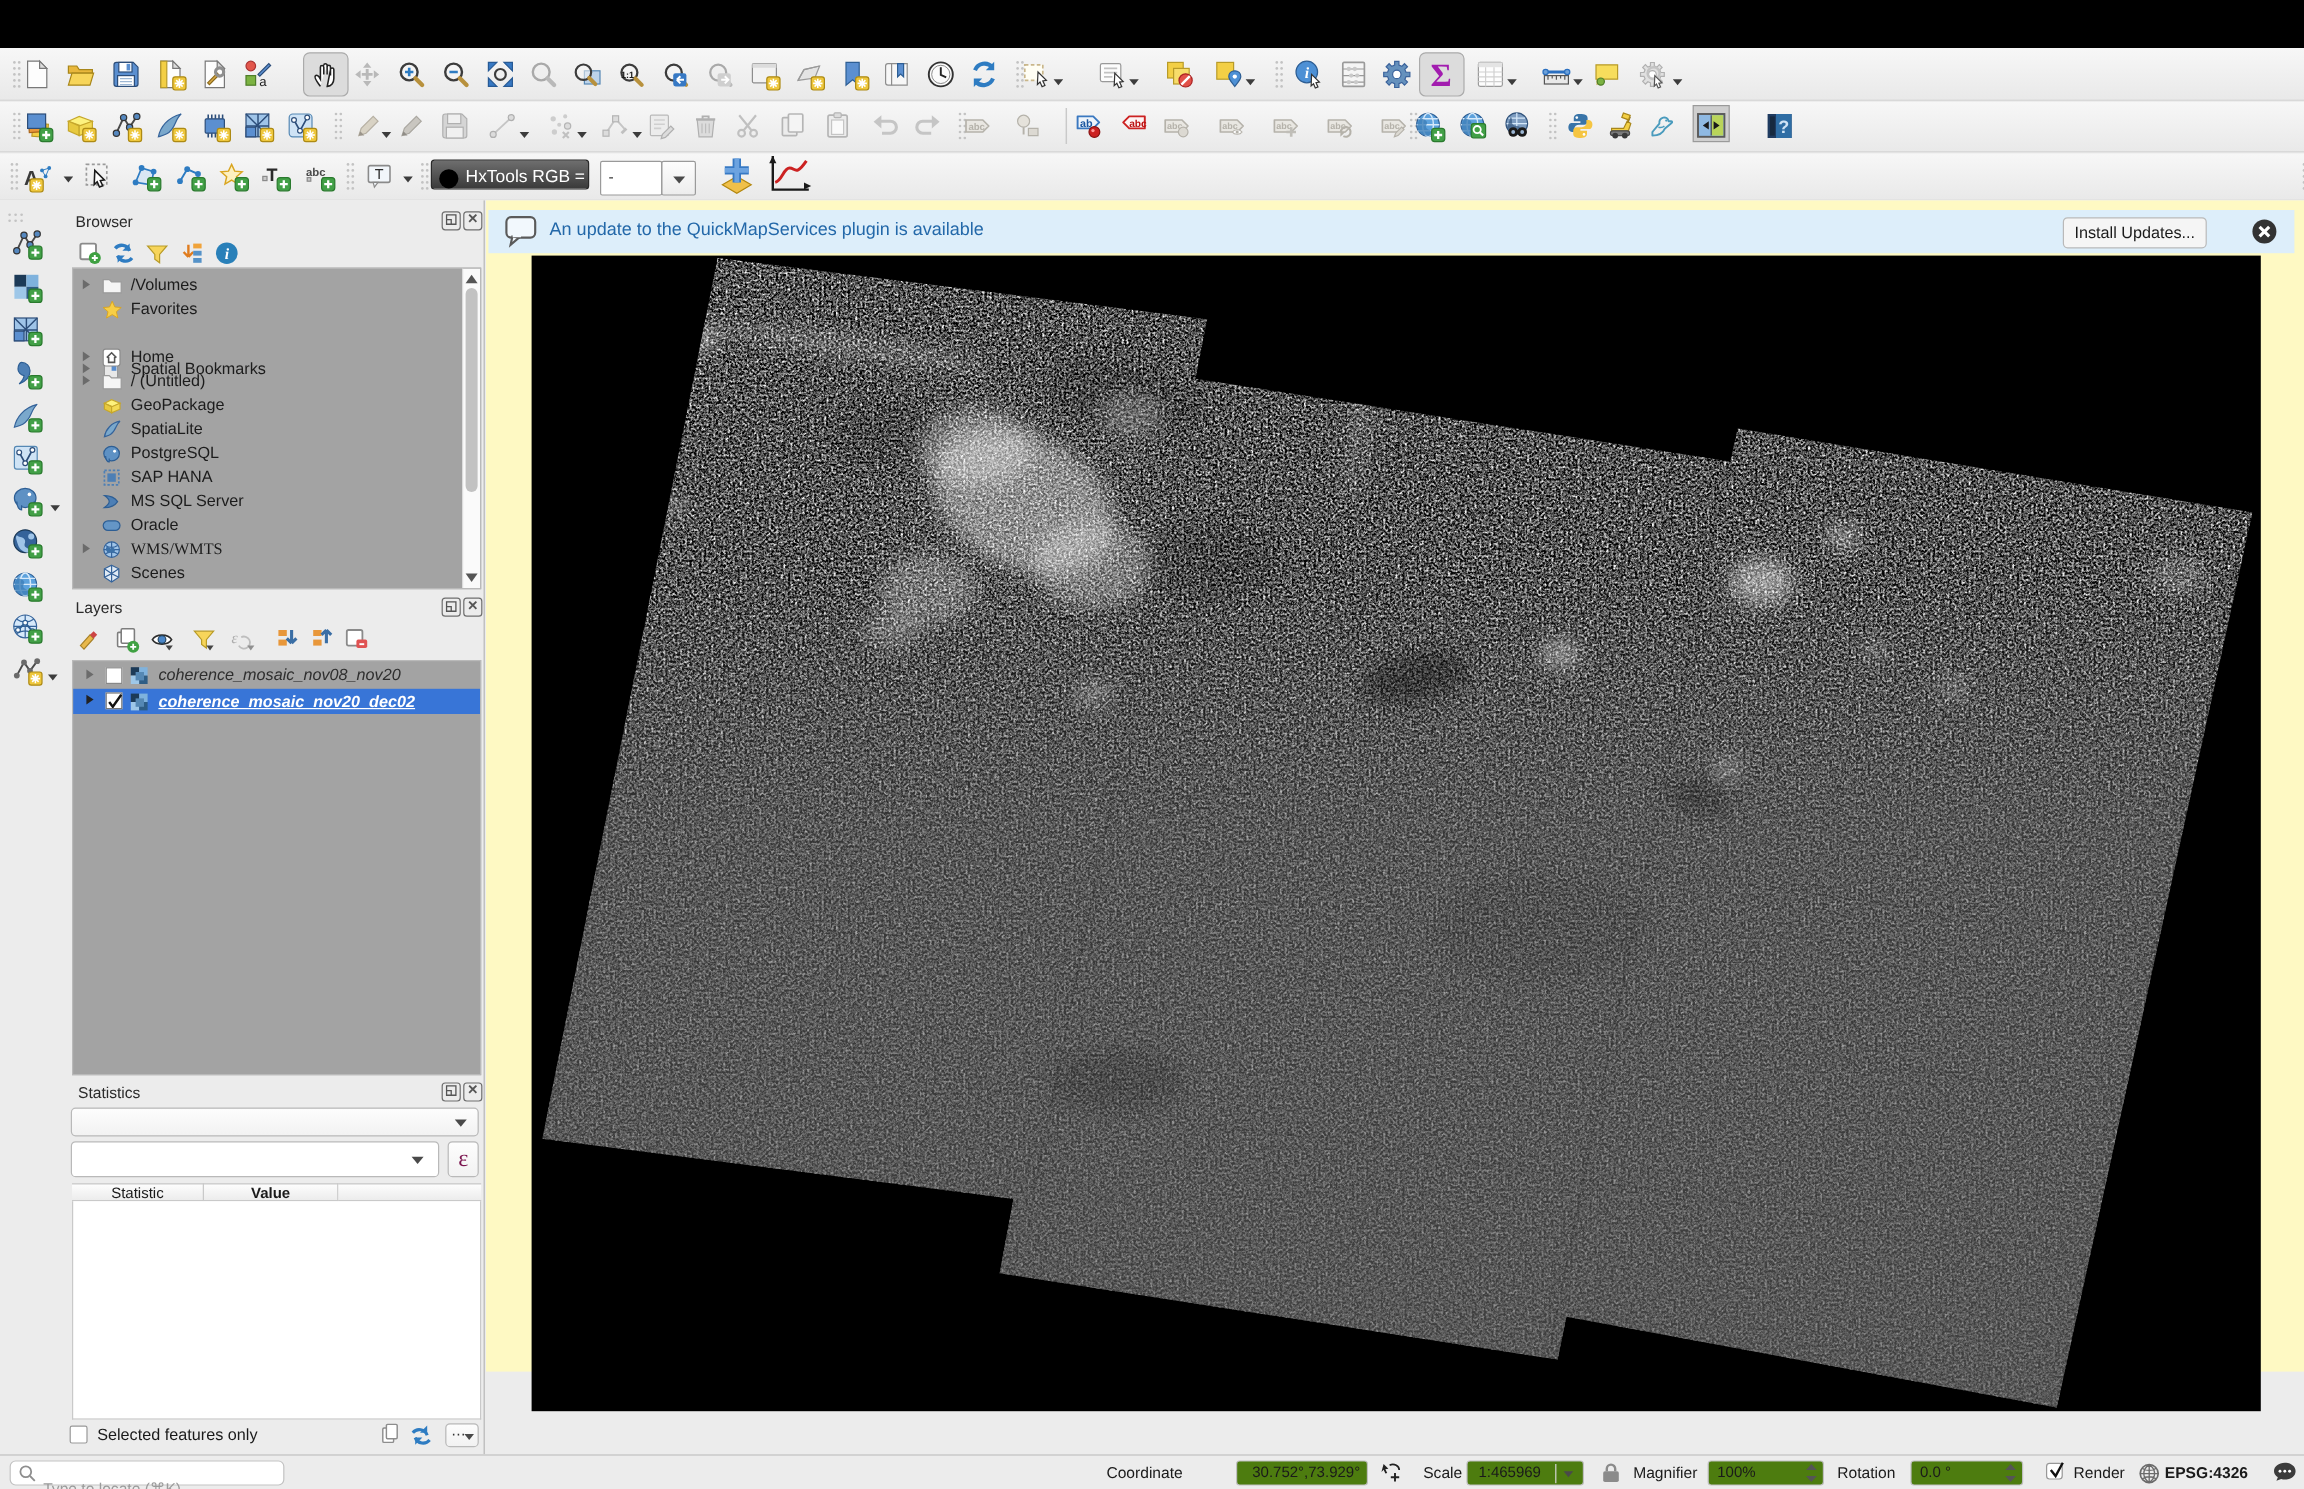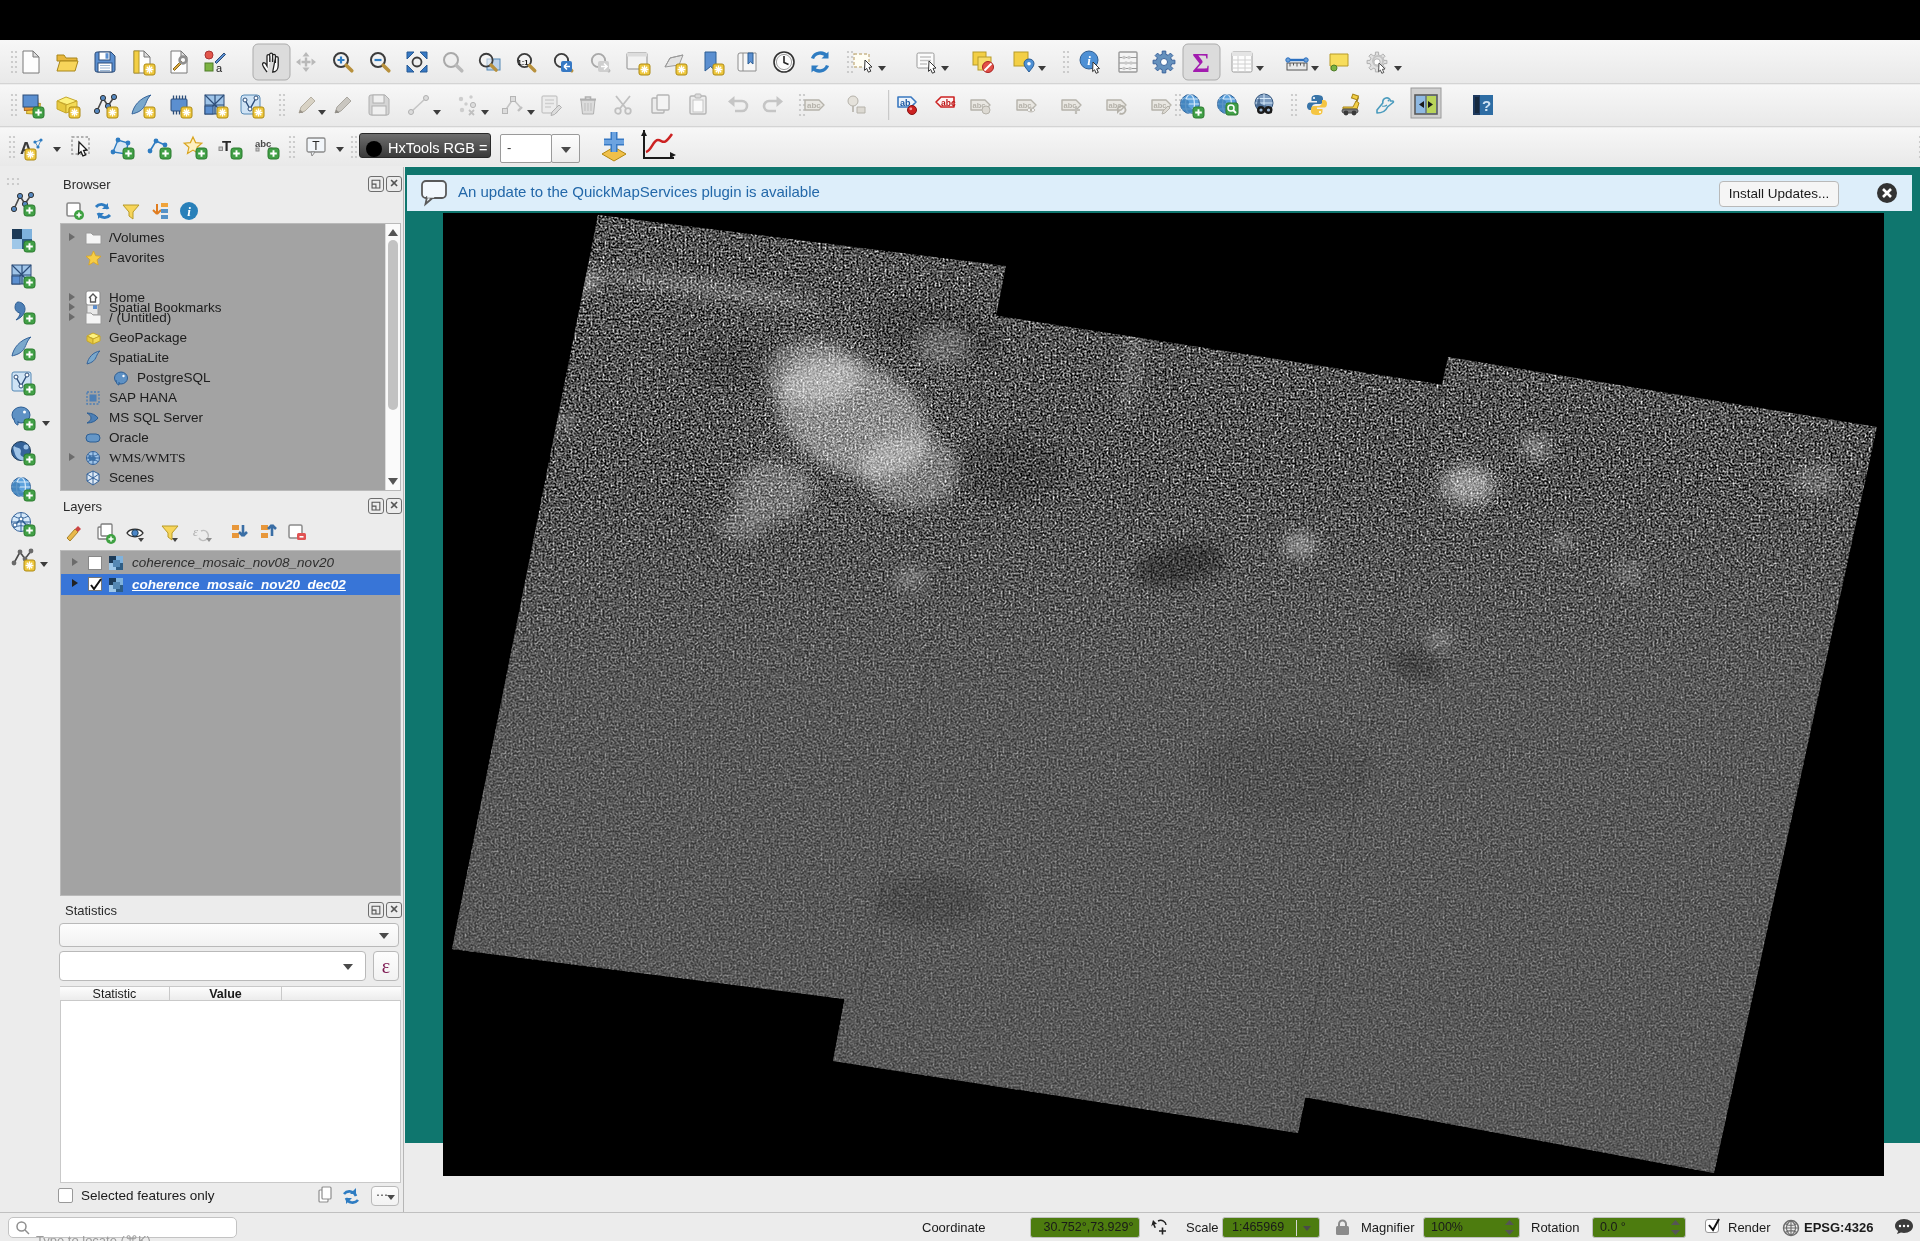--- a/index.html
+++ b/index.html
@@ -7,21 +7,21 @@
   font-family:"Liberation Sans", sans-serif; }
 #titlebar { position:absolute; left:0; top:0; width:1920px; height:40px; background:#000; }
 #tbzone { position:absolute; left:0; top:40px; width:1920px; height:126px;
   background:#ededed; border-bottom:1px solid #b9b9b9; }
 .tbrow { position:absolute; left:0; width:1920px; }
 #row1 { top:0; height:44px; border-bottom:1px solid #d4d4d4; background:linear-gradient(#f7f7f7,#e9e9e9); }
 #row2 { top:45px; height:42px; border-bottom:1px solid #d4d4d4; background:linear-gradient(#f7f7f7,#e9e9e9); }
 #row3 { top:88px; height:38px; background:linear-gradient(#f7f7f7,#e9e9e9); }
 #dock { position:absolute; left:0; top:167px; width:404px; height:1045px;
   background:#ececec; border-right:1px solid #b6b6b6; }
-#canvas { position:absolute; left:405px; top:167px; width:1515px; height:976px; background:#0f766e; }
+#canvas { position:absolute; left:405px; top:167px; width:1515px; height:976px; background:#fef9c3; }
 #notif { position:absolute; left:2px; top:8px; width:1505px; height:36px; background:#ddeefa; }
 #notif .msg { position:absolute; left:51px; top:8px; font-size:15px; color:#2368a9; }
 #notif .btn { position:absolute; left:1312px; top:6px; width:120px; height:26px; background:#f5f5f5;
   border:1px solid #b9b9b9; border-radius:4px; font-size:13.5px; color:#1a1a1a; text-align:center; line-height:24px; }
 #blackmap { position:absolute; left:38px; top:46px; width:1441px; height:963px; background:#000; }
 #statusbar { position:absolute; left:0; top:1212px; width:1920px; height:29px;
   background:#ececec; border-top:1px solid #c0c0c0; font-size:13px; color:#1a1a1a; }
 .panel { position:absolute; left:57px; width:346px; }
 .phead { position:relative; height:24px; }
 .phead .t { position:absolute; left:6px; top:5px; font-size:13px; color:#2b2b2b; }
@@ -793,21 +793,21 @@
             <path d="M15 6l-7 3v5l7-3z" fill="#f3da55" stroke="#c6a72b"></path>
           </svg>
           <span class="tx">GeoPackage</span>
         </div>
       <div class="trow" style="top:124px;">
           <svg class="ic" width="17" height="16">
             <path d="M2 14C3 8 8 2 15 1 11 4 12 9 7 12c-2 1.2-4 1.6-5 2z" fill="#7aa8cc" stroke="#35639a" stroke-width="1"></path>
           </svg>
           <span class="tx">SpatiaLite</span>
         </div>
-      <div class="trow" style="top:144px;margin-left:28px;">
+      <div class="trow" style="top:144px;">
           <svg class="ic" width="17" height="16">
             <ellipse cx="8" cy="8" rx="6.5" ry="6" fill="#5e91c4" stroke="#2d5e94"></ellipse>
             <circle cx="10.5" cy="6" r="1.2" fill="#fff"></circle>
             <path d="M3 10c0 3 1.5 5 3 5v-3" fill="#5e91c4" stroke="#2d5e94"></path>
           </svg>
           <span class="tx">PostgreSQL</span>
         </div>
       <div class="trow" style="top:164px;">
           <svg class="ic" width="17" height="16">
             <rect x="2" y="2" width="12" height="12" fill="none" stroke="#4d7fb5" stroke-dasharray="2 1.5" stroke-width="1.4"></rect>

